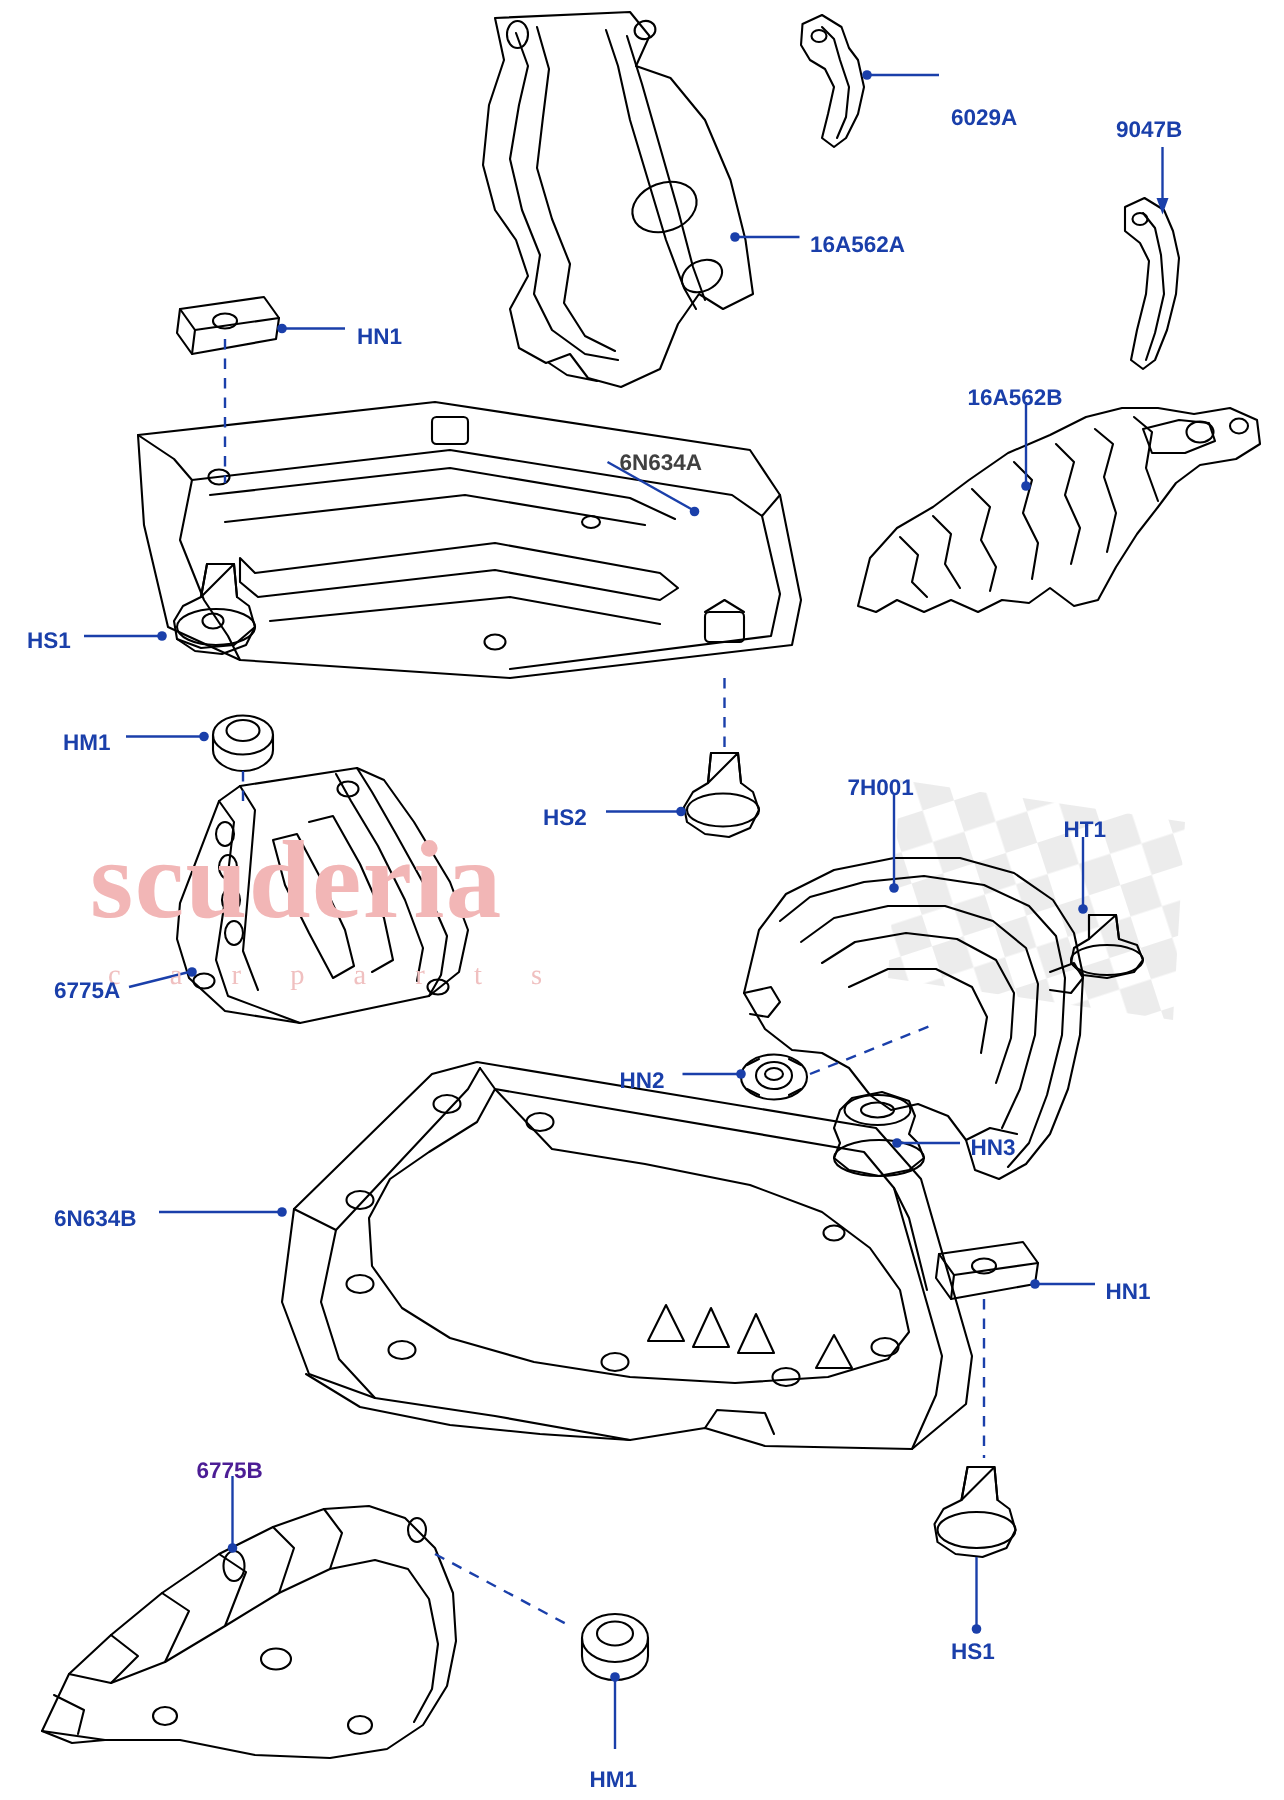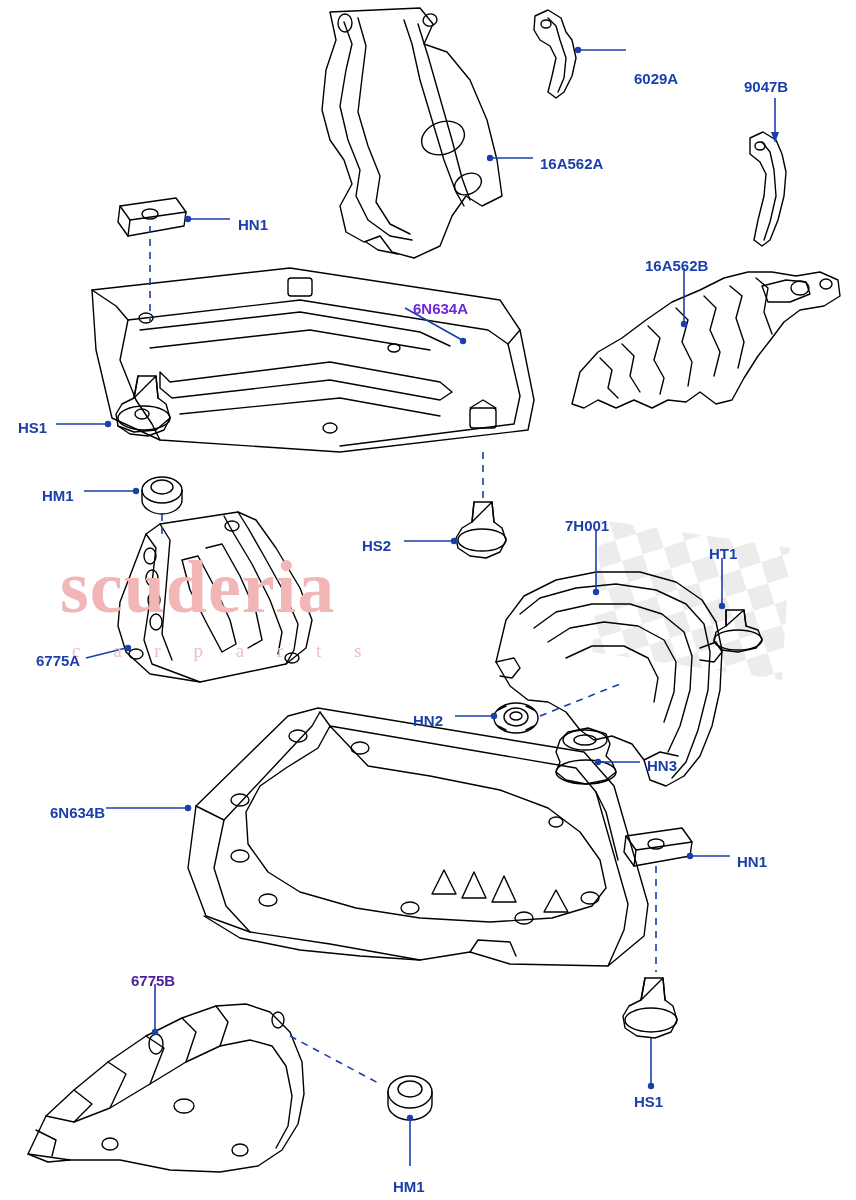--- a/index.html
+++ b/index.html
@@ -370,29 +370,29 @@
     <div class="wm-text">scuderia</div>
     <div class="wm-sub">c a r   p a r t s</div>
   </div>
 
   <div id="labels">
       <div class="label b" style="left: 634px; top: 46px; color: rgb(26, 63, 170); margin-top: 24px;">6029A</div>
       <div class="label b" style="left: 744px; top: 78px; color: rgb(26, 63, 170);">9047B</div>
       <div class="label b" style="left: 540px; top: 155px; color: rgb(26, 63, 170); text-align: right;">16A562A</div>
       <div class="label b" style="left: 238px; top: 216px; color: rgb(26, 63, 170);">HN1</div>
       <div class="label b" style="left: 645px; top: 257px; color: rgb(26, 63, 170);">16A562B</div>
-      <div class="label b" style="left: 413px; top: 300px; color: #6d28d9;">6N634A</div>
+      <div class="label b" style="left: 413px; top: 300px; color: #404040;">6N634A</div>
       <div class="label b" style="left: 18px; top: 419px; color: rgb(26, 63, 170);">HS1</div>
       <div class="label b" style="left: 42px; top: 487px; color: rgb(26, 63, 170);">HM1</div>
       <div class="label b" style="left: 362px; top: 537px; color: rgb(26, 63, 170);">HS2</div>
       <div class="label b" style="left: 565px; top: 517px; color: rgb(26, 63, 170);">7H001</div>
       <div class="label b" style="left: 709px; top: 545px; color: rgb(26, 63, 170);">HT1</div>
       <div class="label b" style="left: 36px; top: 652px; color: rgb(26, 63, 170);">6775A</div>
       <div class="label b" style="left: 413px; top: 712px; color: rgb(26, 63, 170);">HN2</div>
       <div class="label b" style="left: 647px; top: 757px; color: rgb(26, 63, 170); text-align: right;">HN3</div>
-      <div class="label b" style="left: 50px; top: 804px; color: rgb(26, 63, 170);">6N634B</div>
+      <div class="label b" style="left: 36px; top: 804px; color: rgb(26, 63, 170);">6N634B</div>
       <div class="label b" style="left: 737px; top: 853px; color: rgb(26, 63, 170);">HN1</div>
       <div class="label b" style="left: 131px; top: 972px; color: #4c1d95;">6775B</div>
       <div class="label b" style="left: 634px; top: 1093px; color: rgb(26, 63, 170);">HS1</div>
       <div class="label b" style="left: 393px; top: 1178px; color: rgb(26, 63, 170);">HM1</div>
     </div>
 
 </div>
 
 </body></html>

